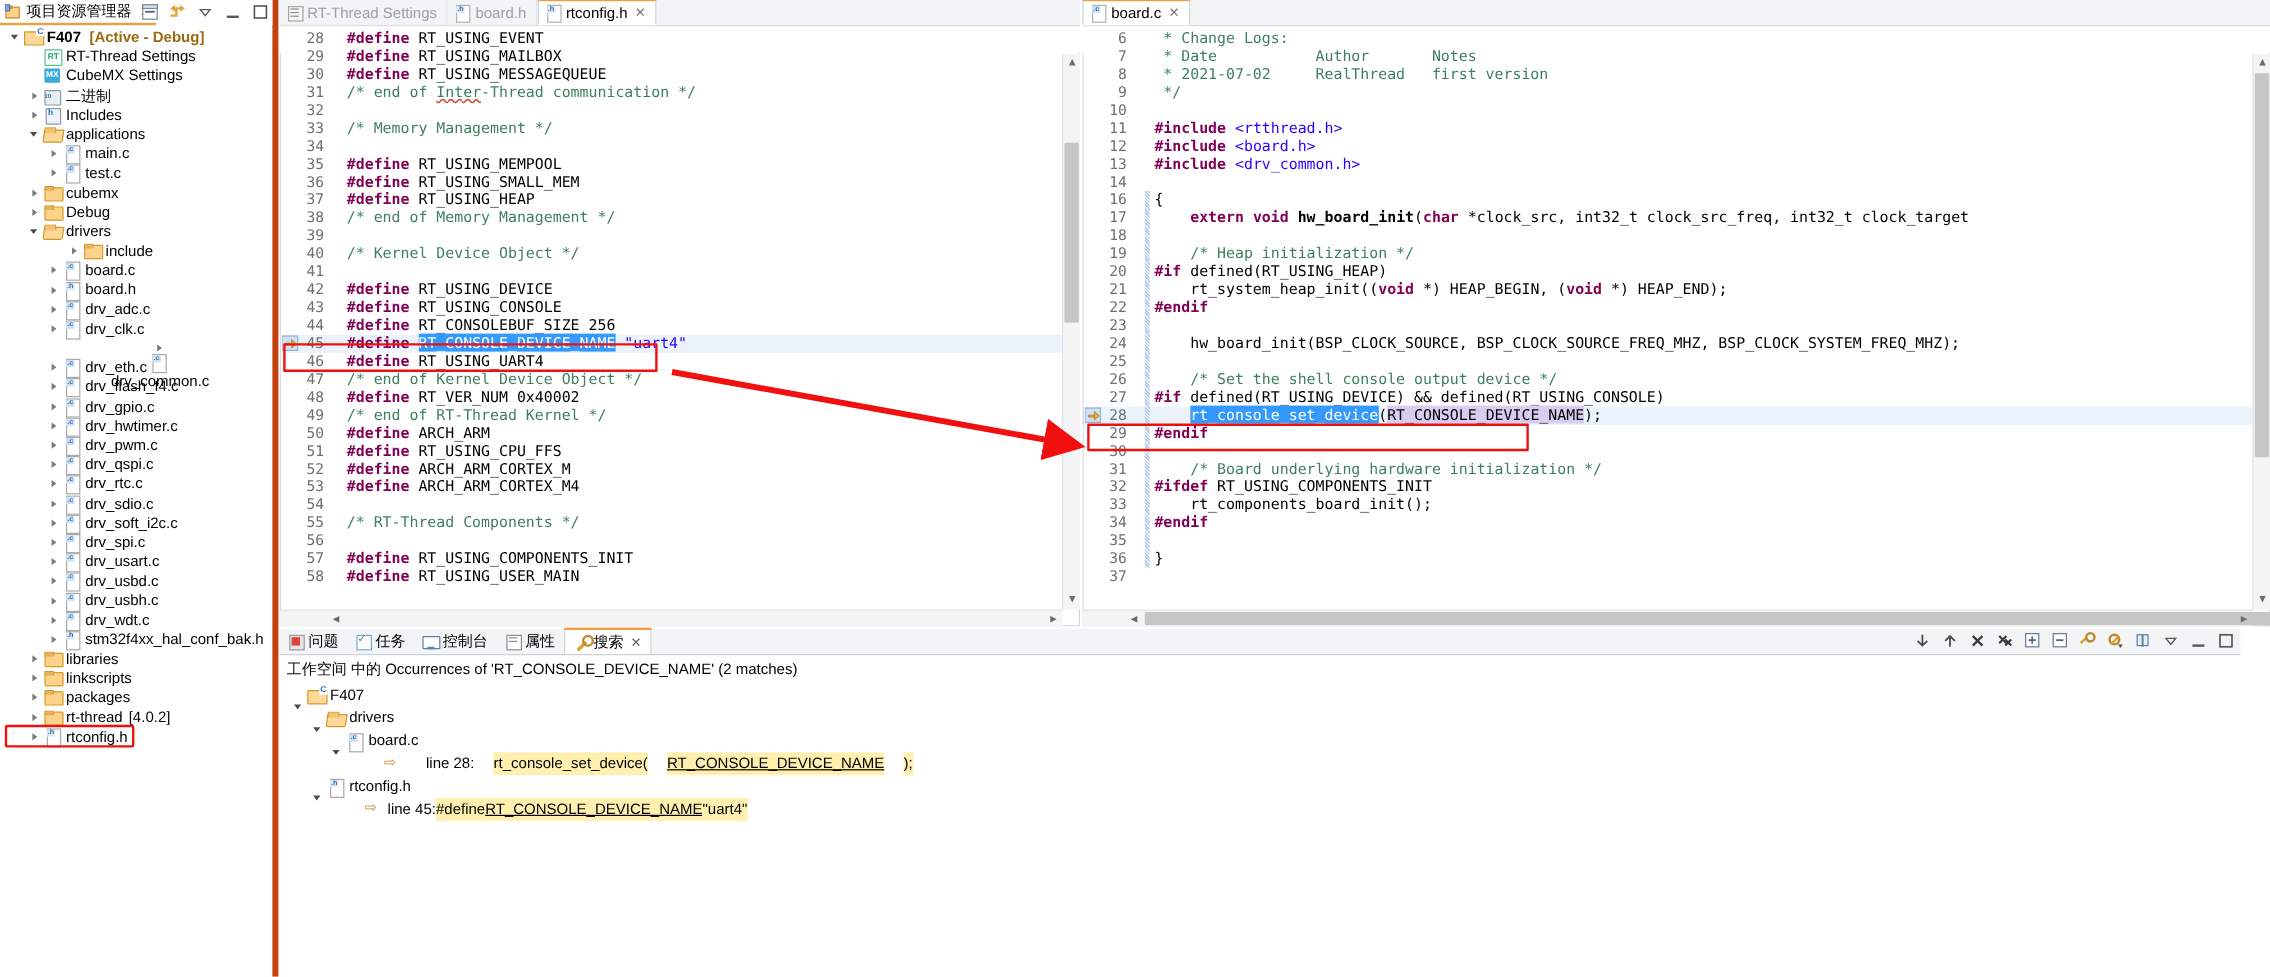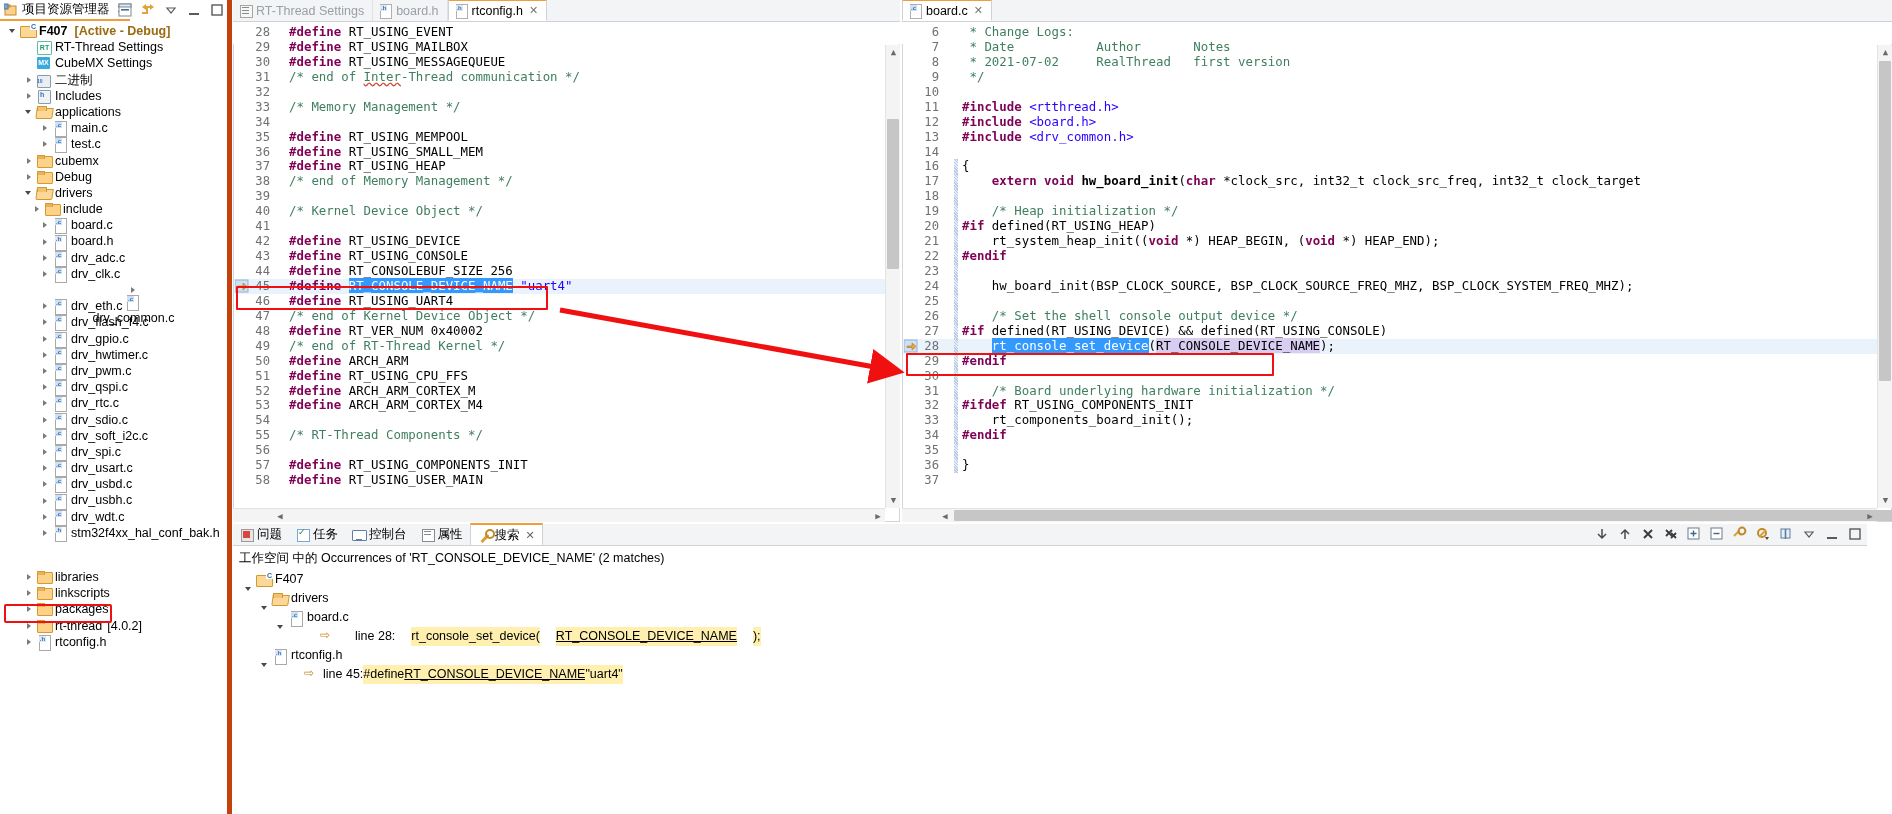--- a/index.html
+++ b/index.html
@@ -399,21 +399,21 @@
         <div class="tnode" style="padding-left: 24px;">
           <span class="arrow closed"></span>
           <span class="ic ic-folder"></span>
           <span class="lbl">Debug</span>
         </div>
         <div class="tnode" style="padding-left: 24px;">
           <span class="arrow open"></span>
           <span class="ic ic-folder-open"></span>
           <span class="lbl">drivers</span>
         </div>
-        <div class="tnode" style="padding-left: 32px;">
+        <div class="tnode" style="padding-left: 57px;">
           <span class="arrow closed"></span>
           <span class="ic ic-folder"></span>
           <span class="lbl">include</span>
         </div>
         <div class="tnode" style="padding-left: 40px;">
           <span class="arrow closed"></span>
           <span class="ic ic-cfile"></span>
           <span class="lbl">board.c</span>
         </div>
         <div class="tnode" style="padding-left: 40px;">
@@ -504,21 +504,21 @@
         <div class="tnode" style="padding-left: 40px;">
           <span class="arrow closed"></span>
           <span class="ic ic-cfile"></span>
           <span class="lbl">drv_wdt.c</span>
         </div>
         <div class="tnode" style="padding-left: 40px;">
           <span class="arrow closed"></span>
           <span class="ic ic-hfile"></span>
           <span class="lbl">stm32f4xx_hal_conf_bak.h</span>
         </div>
-        <div class="tnode" style="padding-left: 24px; margin-top: 28px;">
+        <div class="tnode" style="padding-left: 24px;">
           <span class="arrow closed"></span>
           <span class="ic ic-folder"></span>
           <span class="lbl">libraries</span>
         </div>
         <div class="tnode" style="padding-left: 24px;">
           <span class="arrow closed"></span>
           <span class="ic ic-folder"></span>
           <span class="lbl">linkscripts</span>
         </div>
         <div class="tnode" style="padding-left: 24px;">

